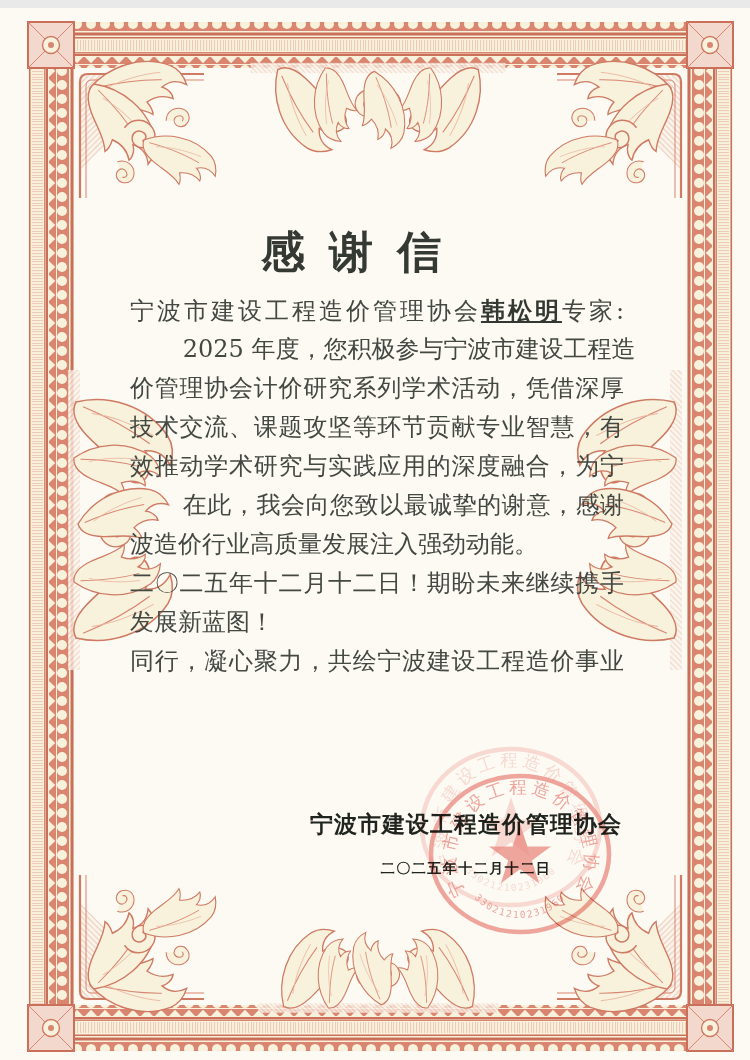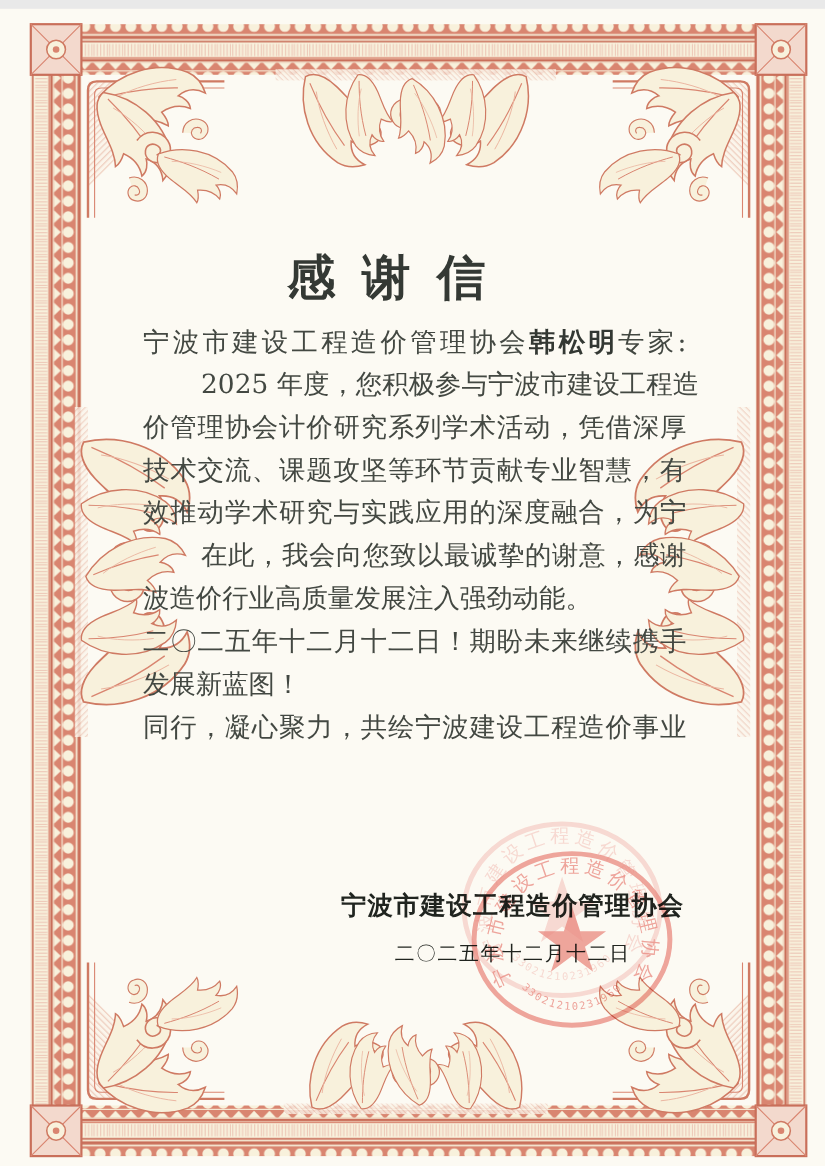--- a/index.html
+++ b/index.html
@@ -20,27 +20,27 @@
     transform:translateX(-14px);
     white-space:nowrap;
   }
   .bodyblock{position:absolute;left:0;top:283px;width:494px;font-size:24px;}
   .ln{
     height:39px;line-height:39px;white-space:nowrap;
     text-align:justify;text-align-last:justify;
   }
   .ln.end{text-align-last:left;}
   .ln.indent{text-indent:2.2em;}
-  .salutation .name{font-weight:700;color:#333833;}
+  .salutation .name{font-weight:700;color:#333833;text-decoration:underline;}
   .signature{
     position:absolute;right:128px;top:803px;z-index:2;
     text-align:center;color:#20241f;
   }
   .sig-org{font-size:23px;font-weight:700;letter-spacing:1px;line-height:26px;white-space:nowrap;}
-  .sig-date{font-size:18px;font-weight:400;letter-spacing:1.5px;line-height:24px;margin-top:19px;white-space:nowrap;}
+  .sig-date{font-size:14px;font-weight:700;letter-spacing:1.5px;line-height:24px;margin-top:19px;white-space:nowrap;}
   .seal-svg{
     position:absolute;left:0;top:0;width:750px;height:1060px;z-index:3;
     pointer-events:none;mix-blend-mode:multiply;
   }
 </style>
 </head>
 <body>
 
 <div class="page">
 

